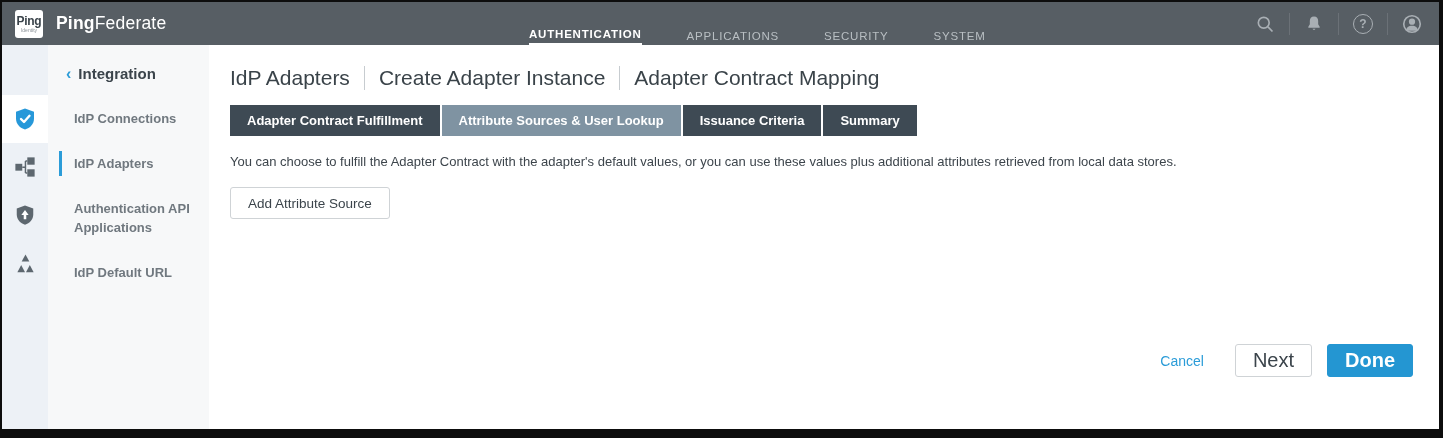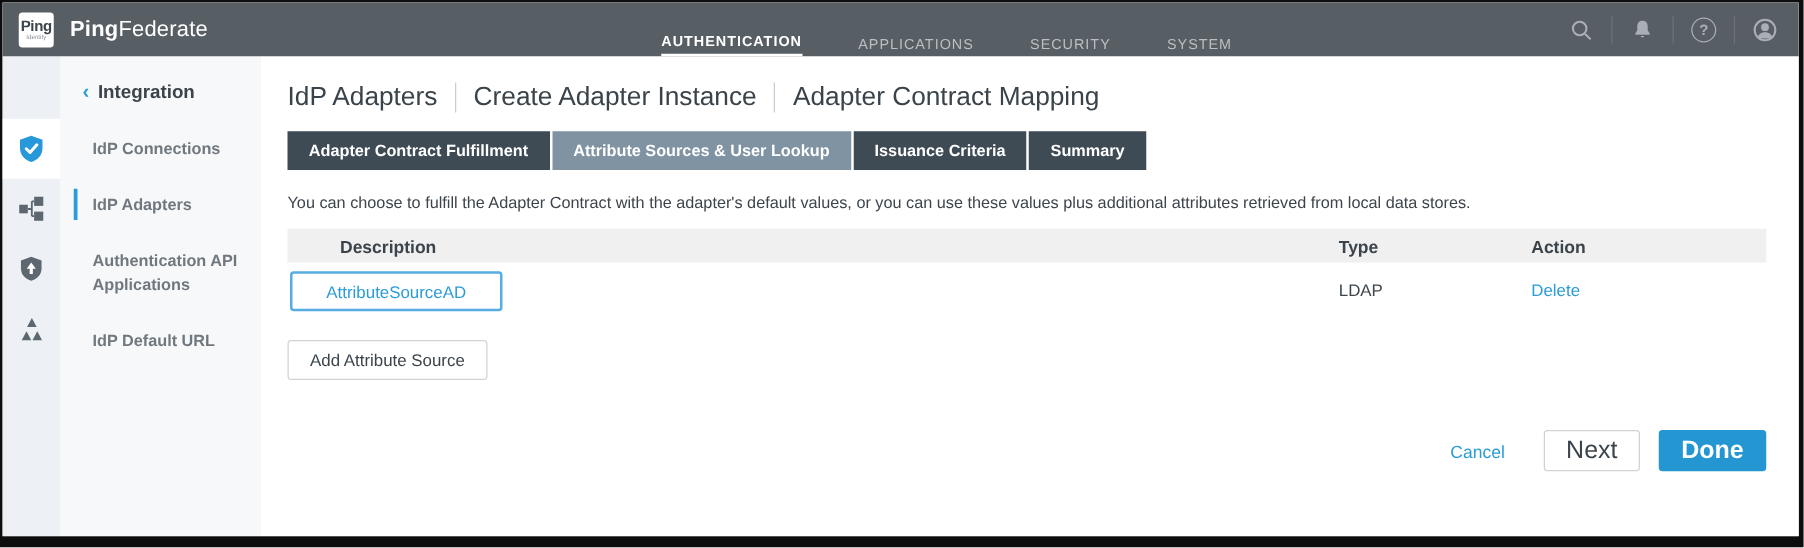--- a/index.html
+++ b/index.html
@@ -200,34 +200,20 @@
 
       <div class="tabs">
         <div class="tab">Adapter Contract Fulfillment</div>
         <div class="tab active">Attribute Sources &amp; User Lookup</div>
         <div class="tab">Issuance Criteria</div>
         <div class="tab">Summary</div>
       </div>
 
       <div class="desc">You can choose to fulfill the Adapter Contract with the adapter's default values, or you can use these values plus additional attributes retrieved from local data stores.</div>
 
-      <div class="attr-table">
-        <div class="t-head">
-          <div class="c1">Description</div>
-          <div>Type</div>
-          <div>Action</div>
-        </div>
-        <div class="t-row">
-          <div>
-            <span class="boxed-link">AttributeSourceAD</span>
-          </div>
-          <div>LDAP</div>
-          <div><span class="link">Delete</span></div>
-        </div>
-      </div>
 
       <button class="add-btn">Add Attribute Source</button>
 
       <div class="footer">
         <span class="cancel-link">Cancel</span>
         <button class="btn btn-next">Next</button>
         <button class="btn btn-done">Done</button>
       </div>
 
     </div>

